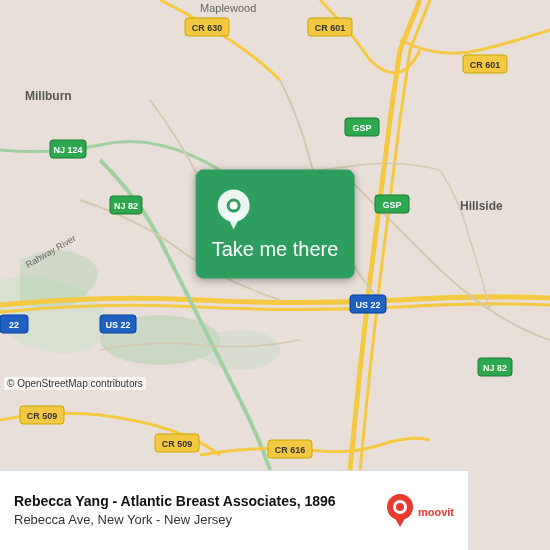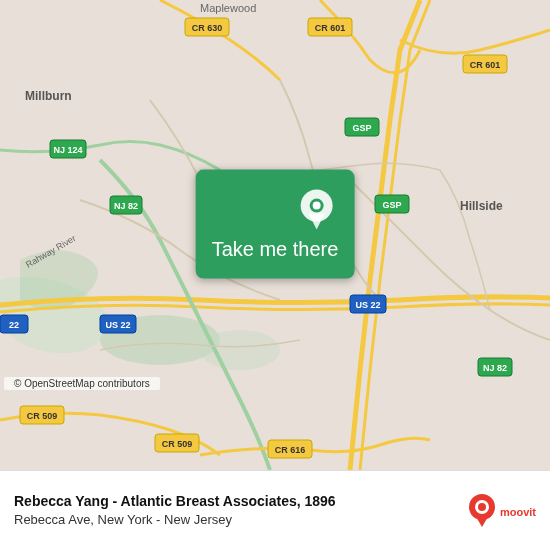--- a/index.html
+++ b/index.html
@@ -23,21 +23,21 @@
     #take-me-there-overlay {
       position: absolute;
       top: 50%;
       left: 50%;
       transform: translate(-50%, -60%);
       background: #2e9e5e;
       border-radius: 8px;
       padding: 18px 16px;
       display: flex;
       flex-direction: column;
-      align-items: flex-end;
+      align-items: flex-start;
       gap: 6px;
       cursor: pointer;
       box-shadow: 0 2px 8px rgba(0,0,0,0.3);
     }
 
     #pin-icon-wrapper {
       width: 44px;
       height: 44px;
       display: flex;
       align-items: center;
@@ -52,27 +52,27 @@
     }
 
     
     #copyright-bar {
       position: absolute;
       bottom: 80px;
       left: 4px;
       font-size: 10px;
       color: #333;
       background: rgba(255,255,255,0.7);
-      padding: 1px 10px;
+      padding: 1px 3px;
       border-radius: 2px;
     }
 
     
     #info-bar {
-      width: 550px;
+      width: 468px;
       height: 80px;
       background: white;
       display: flex;
       align-items: center;
       padding: 10px 14px;
       border-top: 1px solid #ddd;
       gap: 10px;
     }
 
     #info-text {

